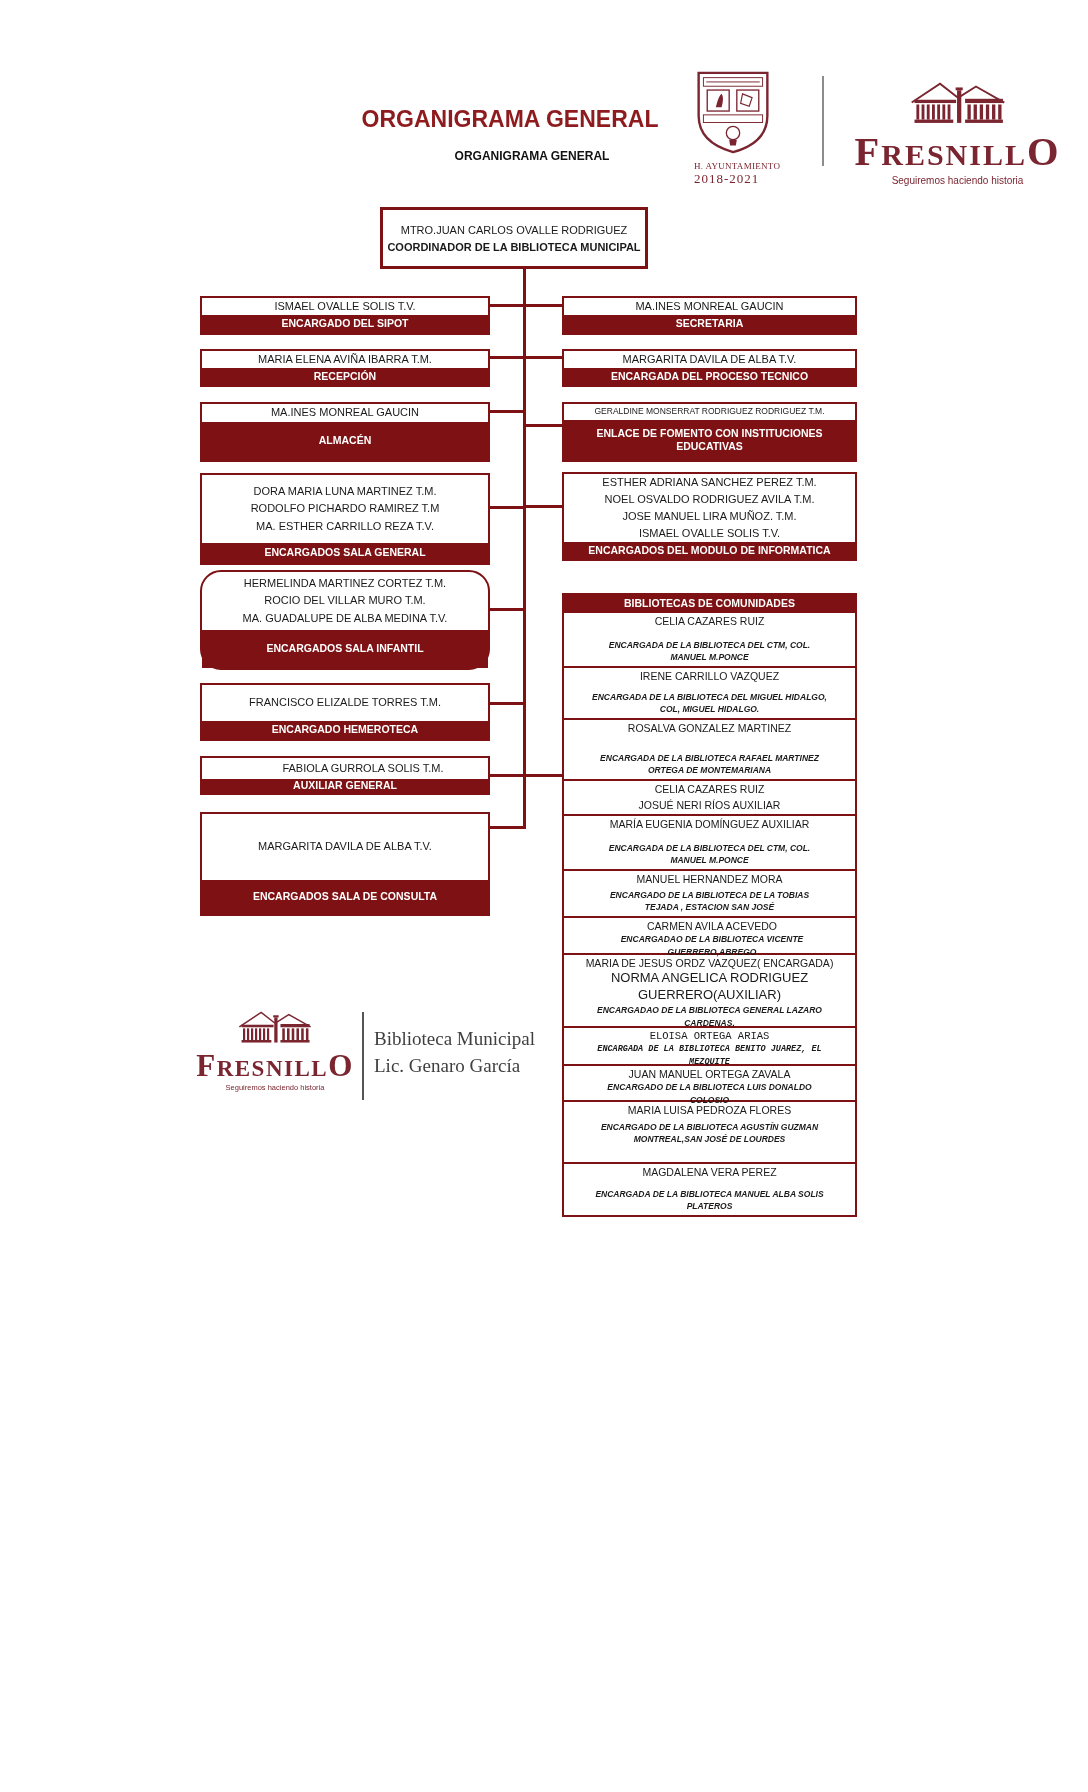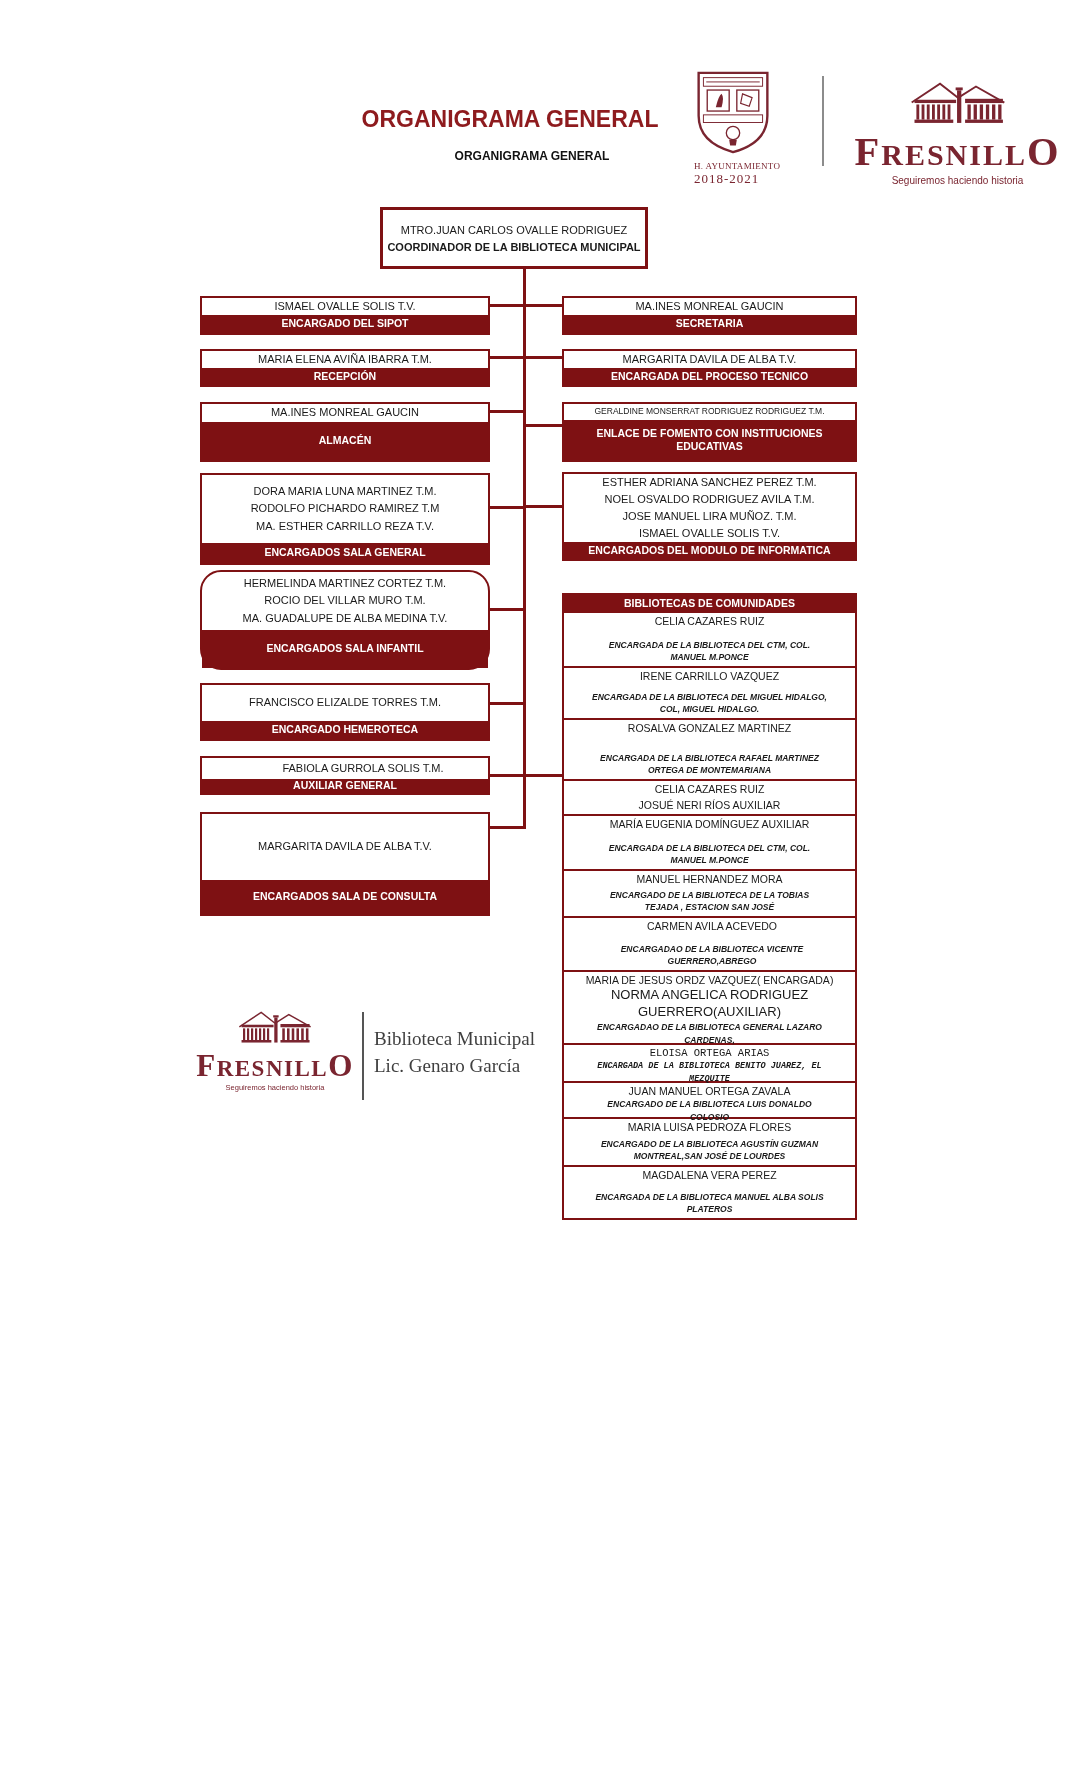--- a/index.html
+++ b/index.html
@@ -155,21 +155,21 @@
           <div class="ci-name">MARÍA EUGENIA DOMÍNGUEZ AUXILIAR</div>
         </div>
         <div class="ci-role">ENCARGADA DE LA BIBLIOTECA DEL CTM, COL. MANUEL M.PONCE</div>
       </div>
       <div class="ci" style="height: 47px;">
         <div class="ci-top">
           <div class="ci-name">MANUEL HERNANDEZ MORA</div>
         </div>
         <div class="ci-role">ENCARGADO DE LA BIBLIOTECA DE LA TOBIAS TEJADA , ESTACION SAN JOSÉ</div>
       </div>
-      <div class="ci" style="height: 54px; padding-left: 10px;">
+      <div class="ci" style="height: 37px; padding-left: 10px;">
         <div class="ci-top">
           <div class="ci-name">CARMEN AVILA ACEVEDO</div>
         </div>
         <div class="ci-role">ENCARGADAO DE LA BIBLIOTECA VICENTE GUERRERO,ABREGO</div>
       </div>
       <div class="ci" style="height: 73px;">
         <div class="ci-top">
           <div class="ci-name">MARIA DE JESUS ORDZ VAZQUEZ( ENCARGADA)</div>
           <div class="ci-name2">NORMA ANGELICA RODRIGUEZ GUERRERO(AUXILIAR)</div>
         </div>
@@ -186,21 +186,21 @@
           <div class="ci-name">JUAN MANUEL ORTEGA ZAVALA</div>
         </div>
         <div class="ci-role">ENCARGADO DE LA BIBLIOTECA LUIS DONALDO COLOSIO</div>
       </div>
       <div class="ci" style="height: 48px;">
         <div class="ci-top">
           <div class="ci-name">MARIA LUISA PEDROZA FLORES</div>
         </div>
         <div class="ci-role">ENCARGADO DE LA BIBLIOTECA AGUSTÍN GUZMAN MONTREAL,SAN  JOSÉ DE LOURDES</div>
       </div>
-      <div class="ci" style="height: 53px;">
+      <div class="ci" style="height: 53px; margin-top: 14px;">
         <div class="ci-top">
           <div class="ci-name">MAGDALENA VERA PEREZ</div>
         </div>
         <div class="ci-role">ENCARGADA DE LA BIBLIOTECA MANUEL ALBA SOLIS PLATEROS</div>
       </div>
     </div>
 
   <div class="abs fres fres-foot">
     <svg width="150" height="40" viewBox="0 0 200 110">
       <g fill="#7A2530" stroke="#7A2530">

